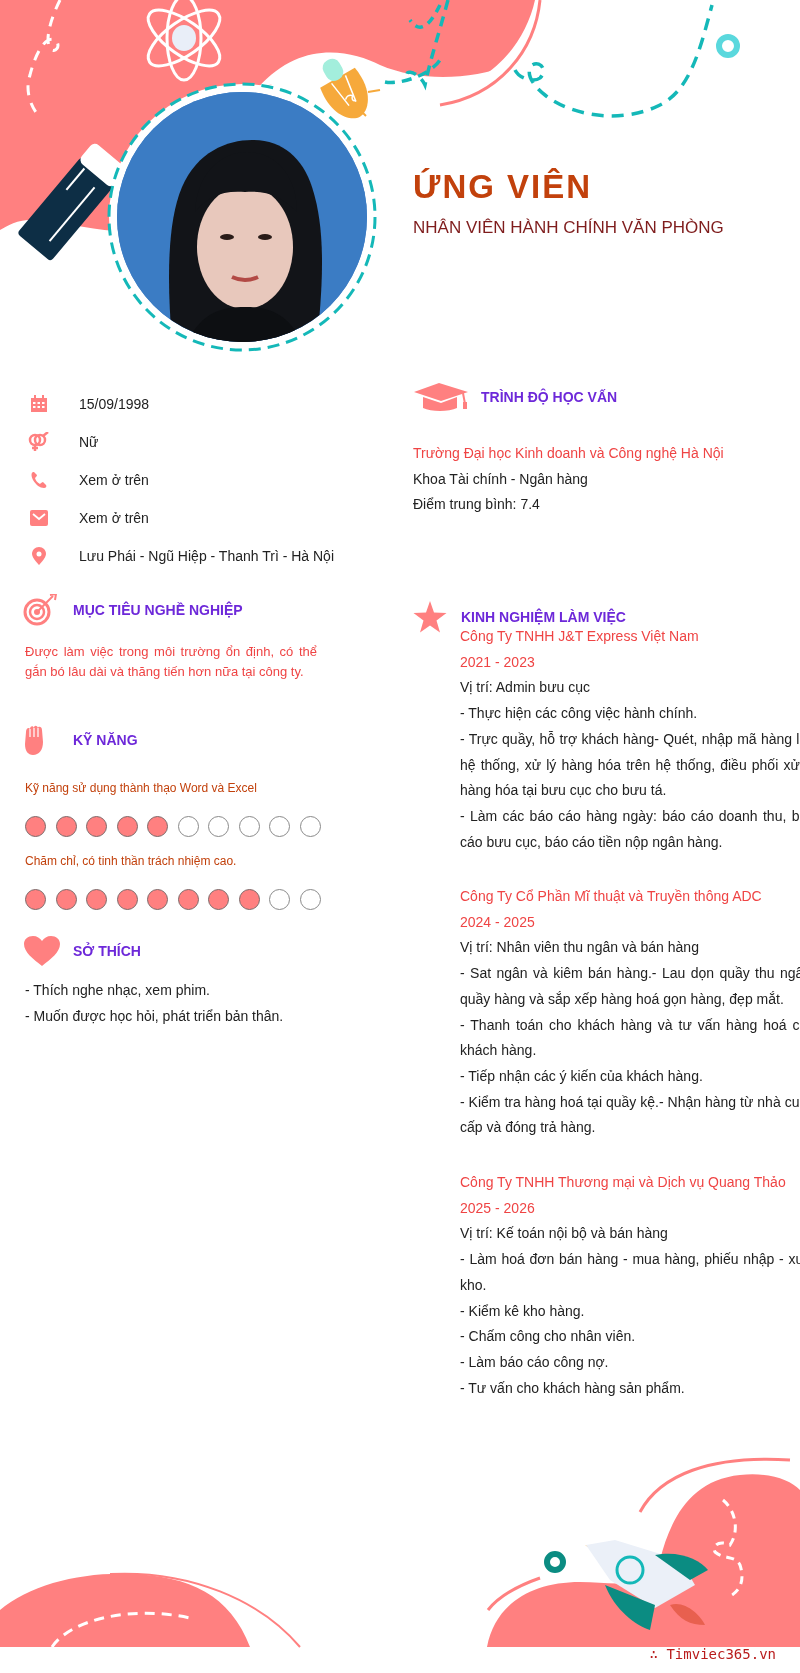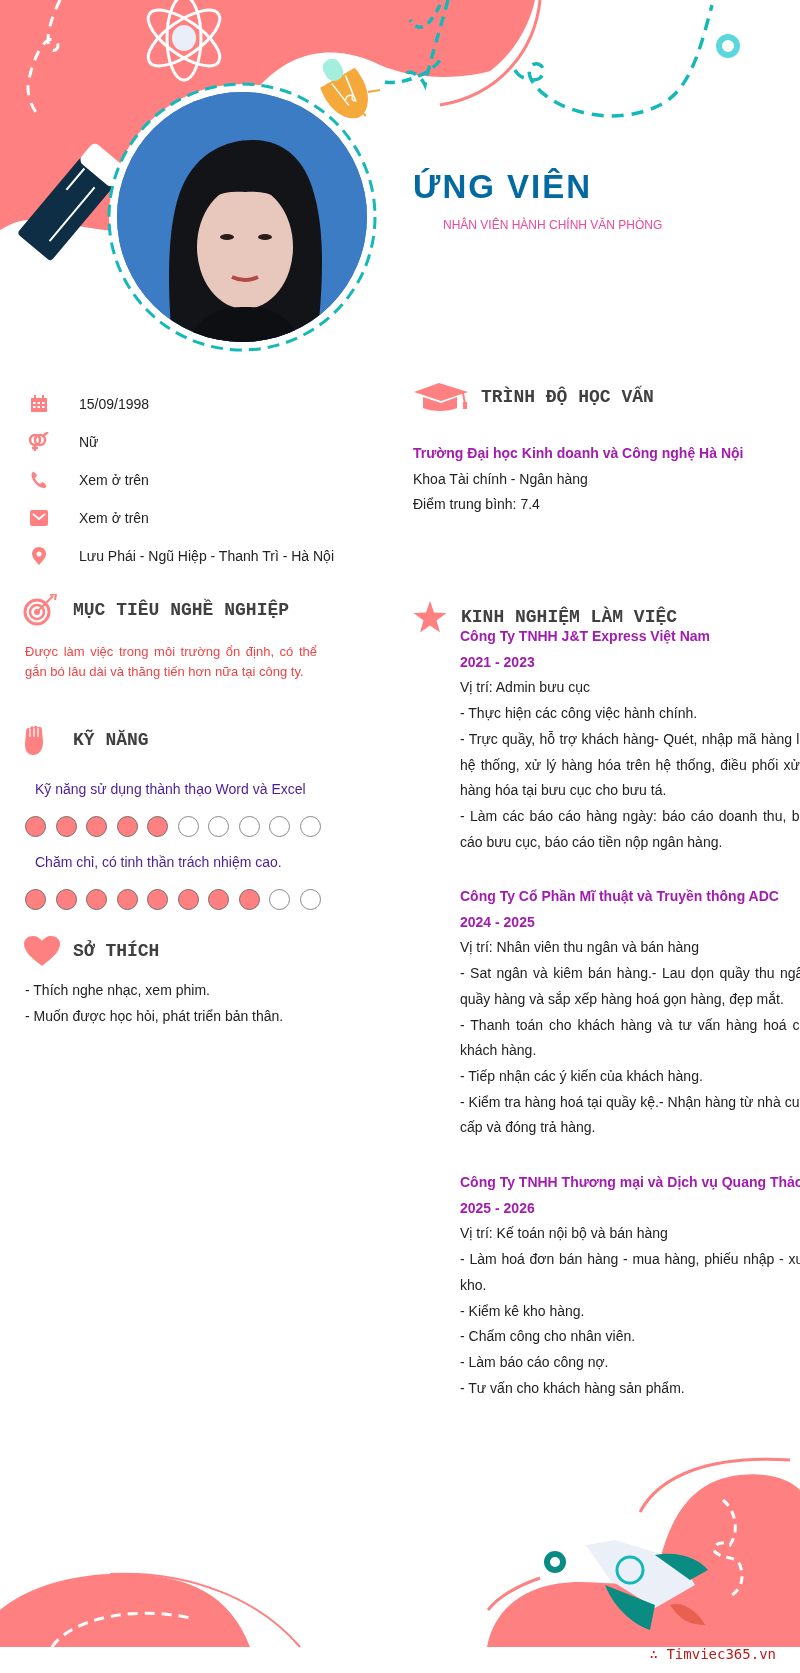--- a/index.html
+++ b/index.html
@@ -6,43 +6,43 @@
   html, body { width: 800px; height: 1673px; background: #ffffff; overflow: hidden; }
   body { position: relative; font-family: "Liberation Sans", "DejaVu Sans", sans-serif; color: #111; }
 
   .deco { position: absolute; left: 0; top: 0; width: 800px; height: 1673px; pointer-events: none; }
 
   .photo {
     position: absolute; left: 117px; top: 92px; width: 250px; height: 250px;
     border-radius: 50%; overflow: hidden; background: #3b7cc4;
   }
 
-  .name { position: absolute; left: 413px; top: 168px; font-size: 33px; font-weight: 700; letter-spacing: 2px; color: #0369a1; }
-  .title { position: absolute; left: 413px; top: 218px; font-size: 12px; color: #ec4899; margin-left: 30px; }
+  .name { position: absolute; left: 413px; top: 168px; font-size: 33px; font-weight: 700; letter-spacing: 2px; color: #c2410c; }
+  .title { position: absolute; left: 413px; top: 218px; font-size: 17px; color: #7f1d1d; }
 
   .contact { position: absolute; left: 28px; top: 385px; width: 320px; }
   .contact-row { display: flex; align-items: center; height: 38px; gap: 12px; }
   .contact-row .ic { width: 22px; height: 20px; margin-right: 17px; display: flex; align-items: center; justify-content: center; }
   .contact-row .tx { font-size: 14px; color: #222; }
 
   .sec-head { position: absolute; display: flex; align-items: center; }
   .sec-head .hic { display: flex; align-items: center; justify-content: flex-start; }
-  .sec-head .ht { font-size: 18px; font-weight: 700; color: #404040; font-family: Liberation Mono, monospace; }
+  .sec-head .ht { font-size: 14px; font-weight: 700; color: #6d28d9; }
 
   .para { position: absolute; font-size: 13px; color: #ef4444; line-height: 20px; text-align: justify; }
 
-  .skill-label { position: absolute; left: 35px; font-size: 14px; color: #4c1d95; }
+  .skill-label { position: absolute; left: 25px; font-size: 12px; color: #c2410c; }
   .dots { position: absolute; left: 25px; display: flex; gap: 9.5px; }
   .dot { width: 21px; height: 21px; border-radius: 50%; border: 1.6px solid #8a8a8a; background: #fff; }
   .dot.on { background: #ff8080; border-color: #7d6a6a; }
 
   .hobby { position: absolute; left: 25px; font-size: 14px; color: #222; line-height: 26px; }
 
   .edu { position: absolute; left: 413px; top: 441px; width: 355px; font-size: 14px; line-height: 25.5px; color: #222; }
-  .bold { font-weight: 700; color: #a21caf; }
+  .bold { font-weight: 400; color: #ef4444; }
 
   .job { position: absolute; left: 413px; width: 355px; font-size: 14px; line-height: 25.7px; color: #222; margin-left: 47px; }
   .job .line { text-align: justify; }
 
   .watermark { position: absolute; right: 24px; top: 1646px; font-family: "DejaVu Sans Mono", "Liberation Mono", monospace; font-size: 14px; color: #b91c1c; }
 </style>
 </head>
 <body>
 
 <svg class="deco" viewBox="0 0 800 1673" xmlns="http://www.w3.org/2000/svg">

